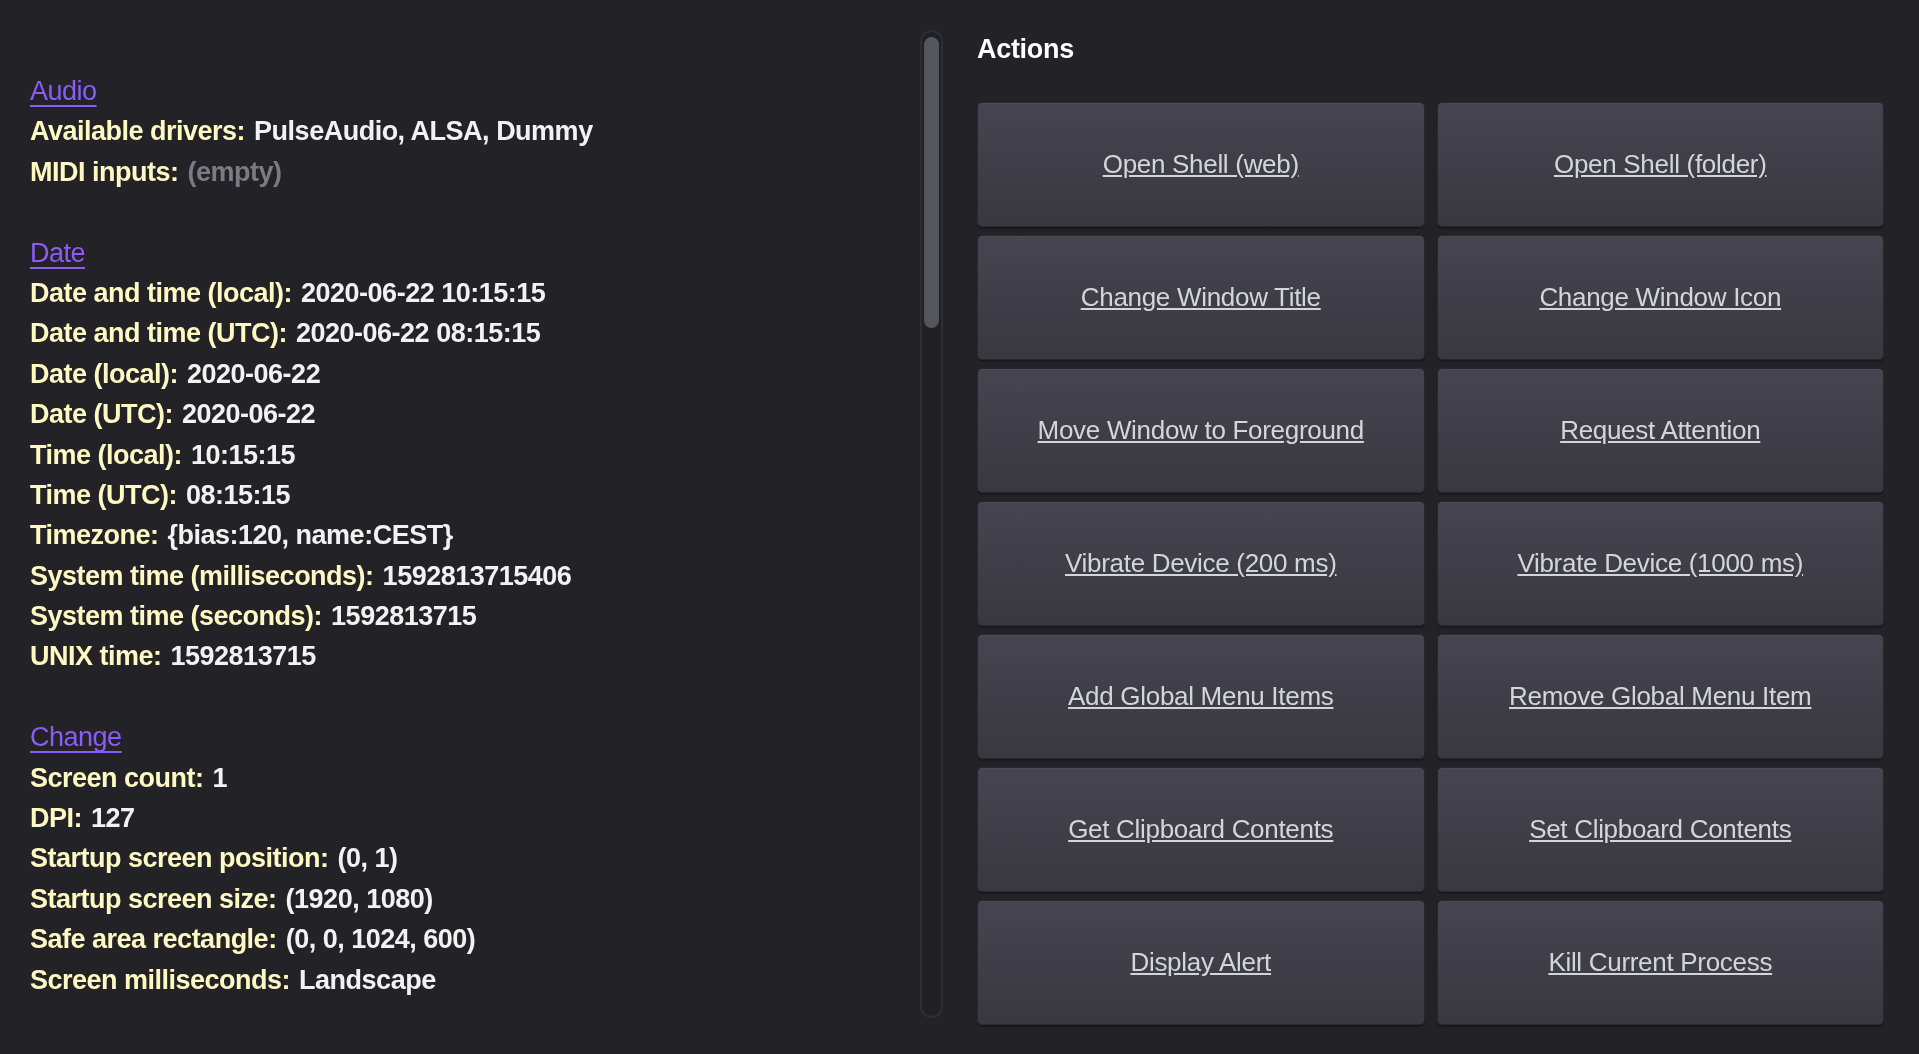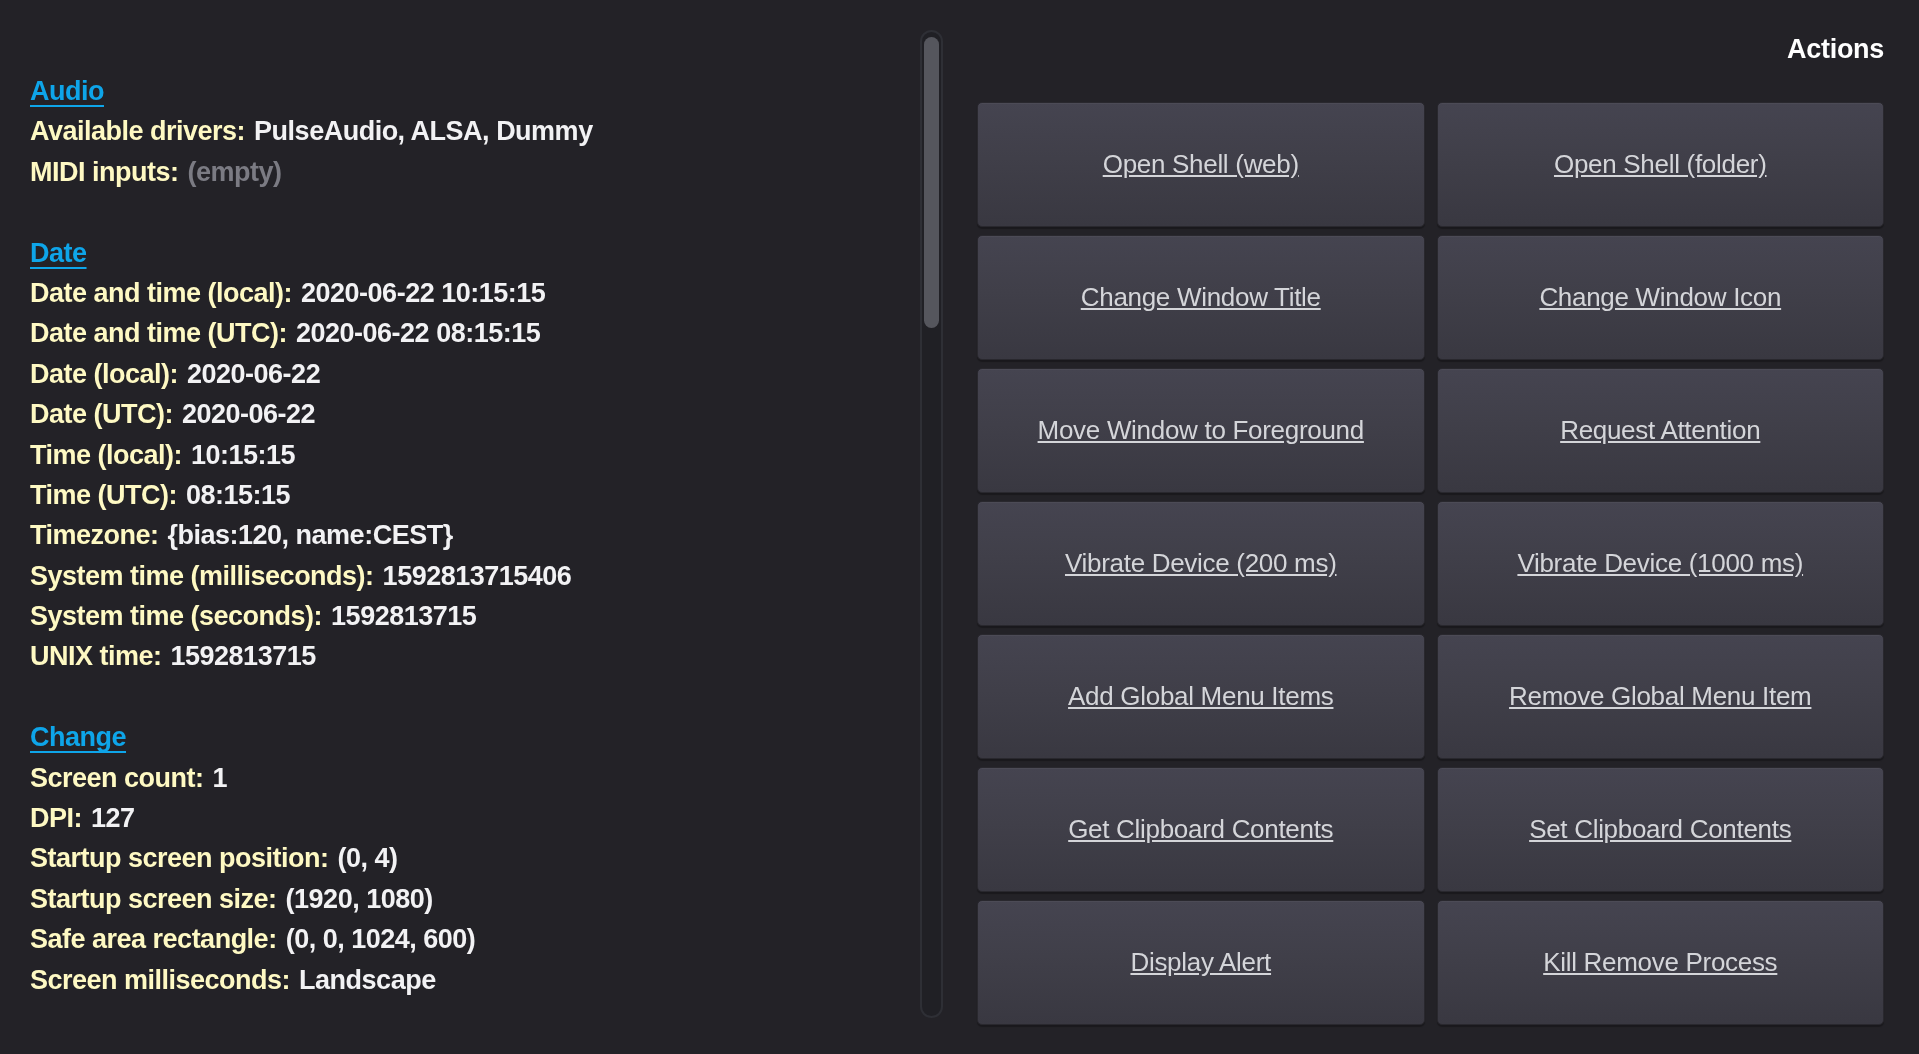--- a/index.html
+++ b/index.html
@@ -16,21 +16,21 @@
   .info {
     position: absolute; left: 30px; top: 71px; width: 860px;
   }
   .line {
     height: 40.4px; line-height: 40.4px;
     white-space: nowrap;
     font-size: 27px; letter-spacing: -0.5px;
     color: #f4f4f6;
   }
   .head {
-    color: #0ea5e9; font-weight: 700;
+    color: #8b5cf6; font-weight: 400;
     text-decoration: underline;
     text-decoration-thickness: 2px;
     text-underline-offset: 5px;
   }
   .lbl { font-weight: 700; color: #fef9c3; margin-right: 9px; }
   .val { font-weight: 700; color: #f2f2f4; }
   .val.muted { color: #7b7b83; }
   .spacer { height: 40.4px; }
 
   
@@ -43,21 +43,21 @@
   .scroll-thumb {
     position: absolute; left: 2px; top: 5px;
     width: 15px; height: 291px;
     border-radius: 8px;
     background: #55565d;
   }
 
   
   .actions-title {
     position: absolute; left: 977px; top: 34px; width: 907px;
-    text-align: right;
+    text-align: left;
     font-size: 27px; font-weight: 700; color: #ffffff;
     letter-spacing: -0.3px;
   }
   .grid {
     position: absolute; left: 977px; top: 102px; width: 907px;
     display: grid;
     grid-template-columns: 1fr 1fr;
     column-gap: 12px; row-gap: 8px;
   }
   .abtn {
@@ -126,21 +126,21 @@
     <div class="spacer"></div>
 
     <div class="line head">Change</div>
     <div class="line">
       <span class="lbl">Screen count:</span><span class="val">1</span>
     </div>
     <div class="line">
       <span class="lbl">DPI:</span><span class="val">127</span>
     </div>
     <div class="line">
-      <span class="lbl">Startup screen position:</span><span class="val">(0, 4)</span>
+      <span class="lbl">Startup screen position:</span><span class="val">(0, 1)</span>
     </div>
     <div class="line">
       <span class="lbl">Startup screen size:</span><span class="val">(1920, 1080)</span>
     </div>
     <div class="line">
       <span class="lbl">Safe area rectangle:</span><span class="val">(0, 0, 1024, 600)</span>
     </div>
     <div class="line">
       <span class="lbl">Screen milliseconds:</span><span class="val">Landscape</span>
     </div>
@@ -159,16 +159,16 @@
     <button class="abtn">Change Window Icon</button>
     <button class="abtn">Move Window to Foreground</button>
     <button class="abtn">Request Attention</button>
     <button class="abtn">Vibrate Device (200 ms)</button>
     <button class="abtn">Vibrate Device (1000 ms)</button>
     <button class="abtn">Add Global Menu Items</button>
     <button class="abtn">Remove Global Menu Item</button>
     <button class="abtn">Get Clipboard Contents</button>
     <button class="abtn">Set Clipboard Contents</button>
     <button class="abtn">Display Alert</button>
-    <button class="abtn">Kill Remove Process</button>
+    <button class="abtn">Kill Current Process</button>
   </div>
 
 </main>
 
 </body></html>

